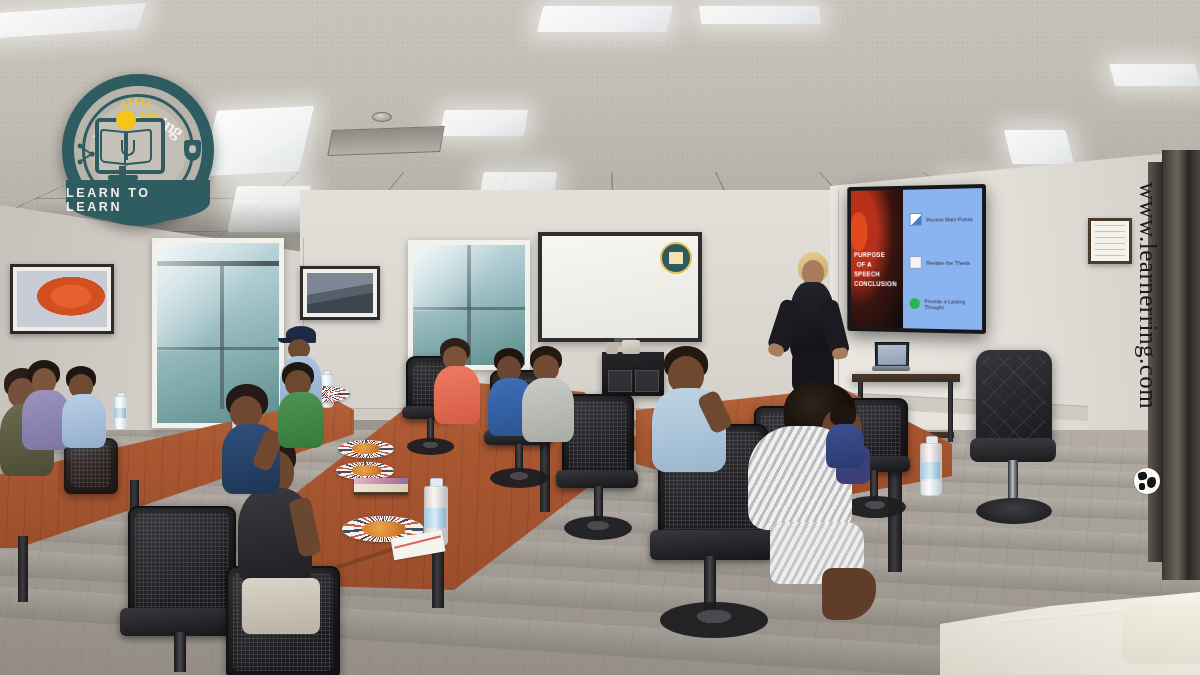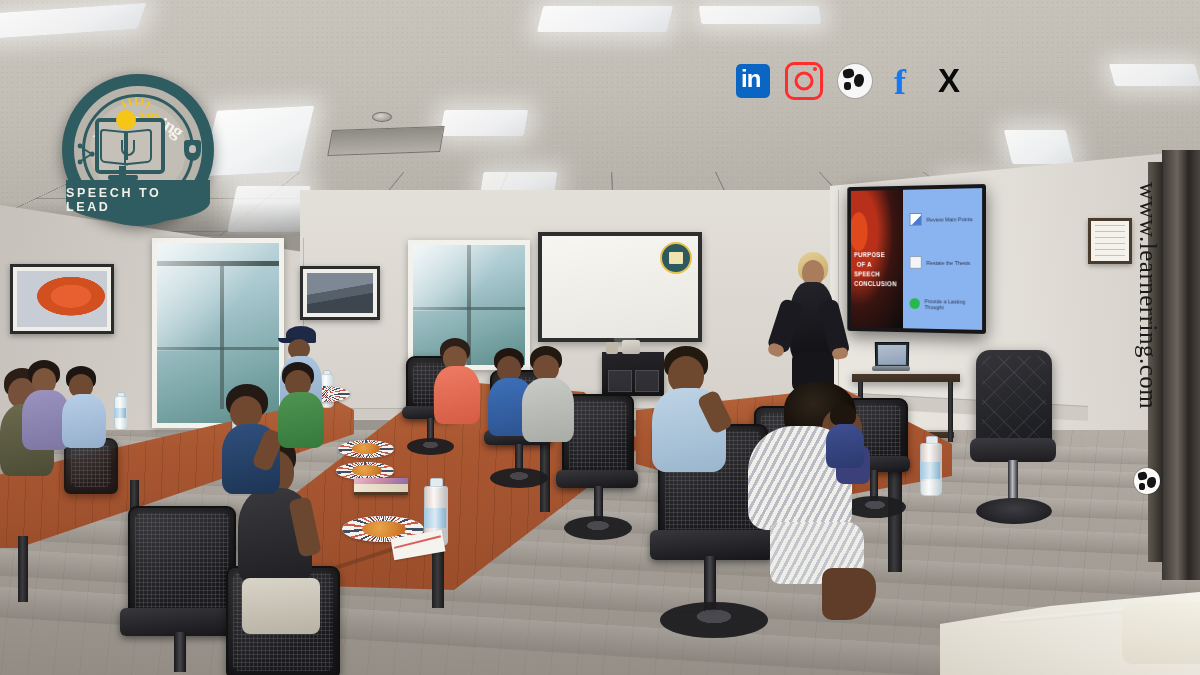--- a/index.html
+++ b/index.html
@@ -658,48 +658,24 @@
         <circle cx="4" cy="20" r="2.4" fill="#2f5c60"></circle>
         <circle cx="16" cy="12" r="2.6" fill="#2f5c60"></circle>
         <path d="M5.6 5.6 L14 11 M5.6 18.4 L14 13" stroke="#2f5c60" stroke-width="1.8" fill="none"></path>
       </svg>
     </div>
     <div class="lb-shield">
         <i></i>
       </div>
 
     <div class="lb-banner">
-      <span>SPEECH TO LEAD</span>
-    </div>
-  </div>
-
-  <div class="social" style="left:736px;top:62px;">
-    <div class="s-ico">
-      <div class="li">
-          <b>in</b>
-        </div>
-    </div>
-    <div class="s-ico">
-      <div class="ig">
-          <i></i>
-          <u></u>
-        </div>
-    </div>
-    <div class="s-ico gl">
-      <i style="left:5px;top:5px;width:11px;height:9px;transform:rotate(-12deg);"></i>
-      <i style="left:16px;top:10px;width:10px;height:13px;border-radius:50% 40% 55% 45%;"></i>
-      <i style="left:6px;top:18px;width:7px;height:8px;"></i>
-    </div>
-    <div class="s-ico fb">
-      <b>f</b>
-    </div>
-    <div class="s-ico xi">
-      <b>X</b>
-    </div>
-  </div>
+      <span>LEARN TO LEARN</span>
+    </div>
+  </div>
+
 
   <div class="url-vert" style="left:1134px;top:182px;">www.learnerring.com</div>
   <div class="globe-wm" style="left:1134px;top:468px;">
     <i style="left:4px;top:4px;width:9px;height:8px;transform:rotate(-12deg);"></i>
     <i style="left:13px;top:9px;width:9px;height:11px;border-radius:50% 40% 55% 45%;"></i>
     <i style="left:5px;top:15px;width:6px;height:7px;"></i>
   </div>
 
 </div>
 

